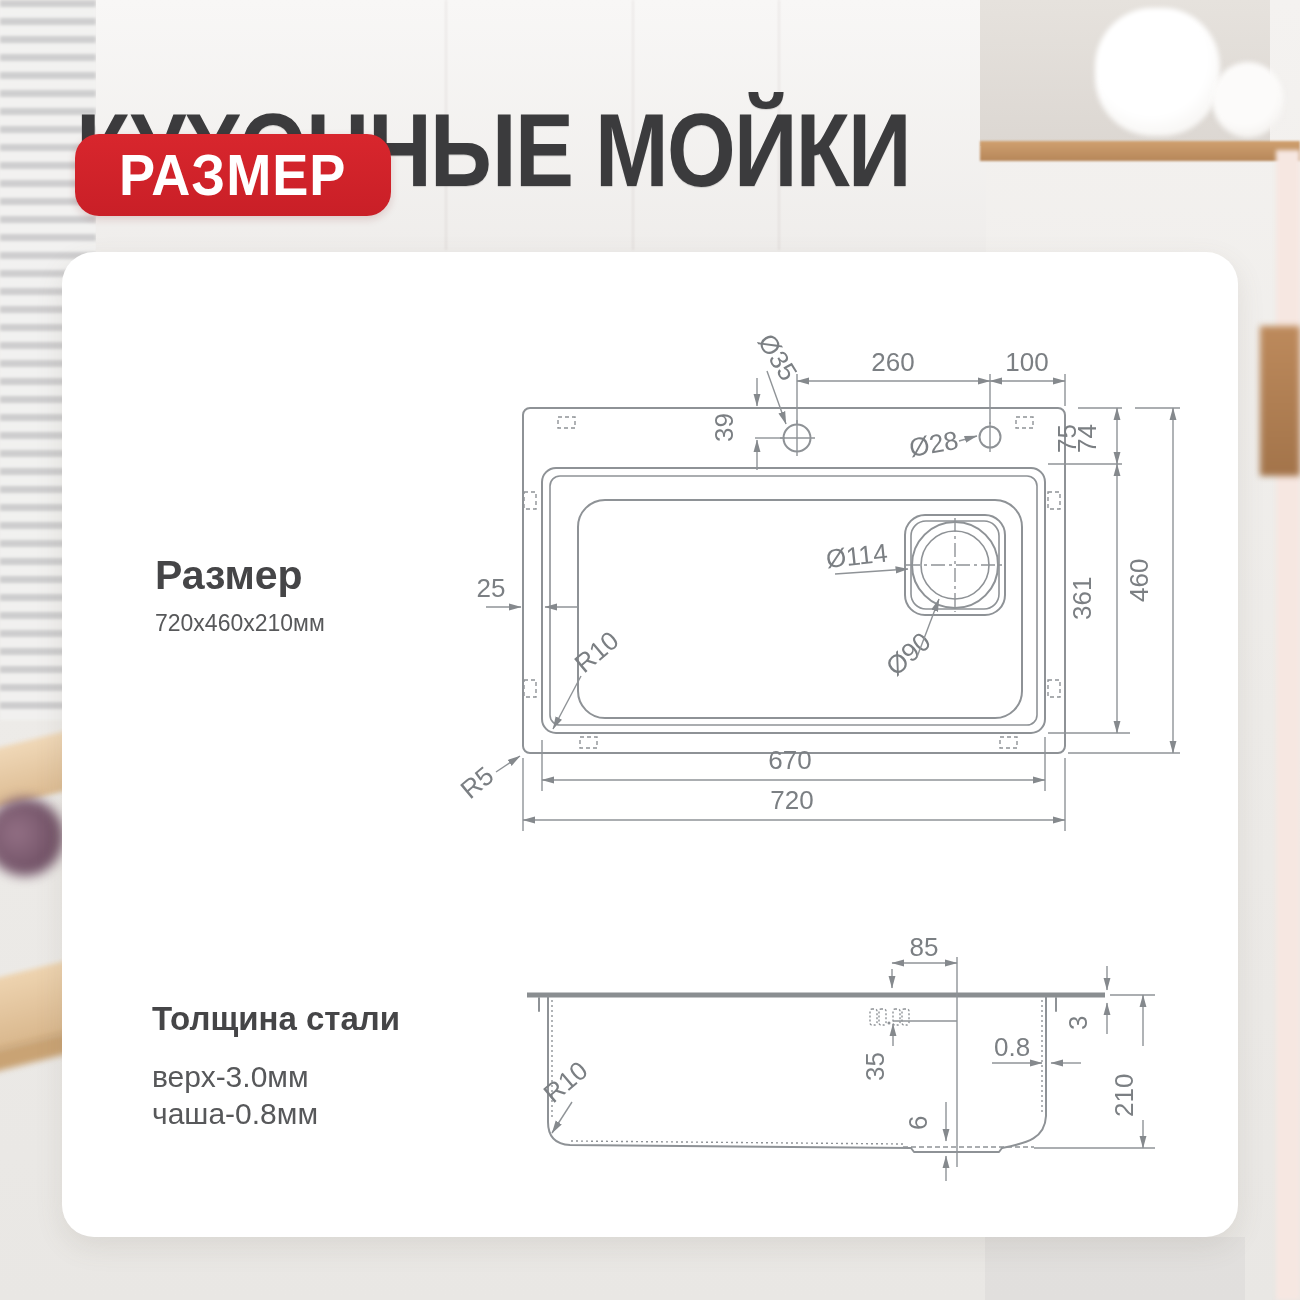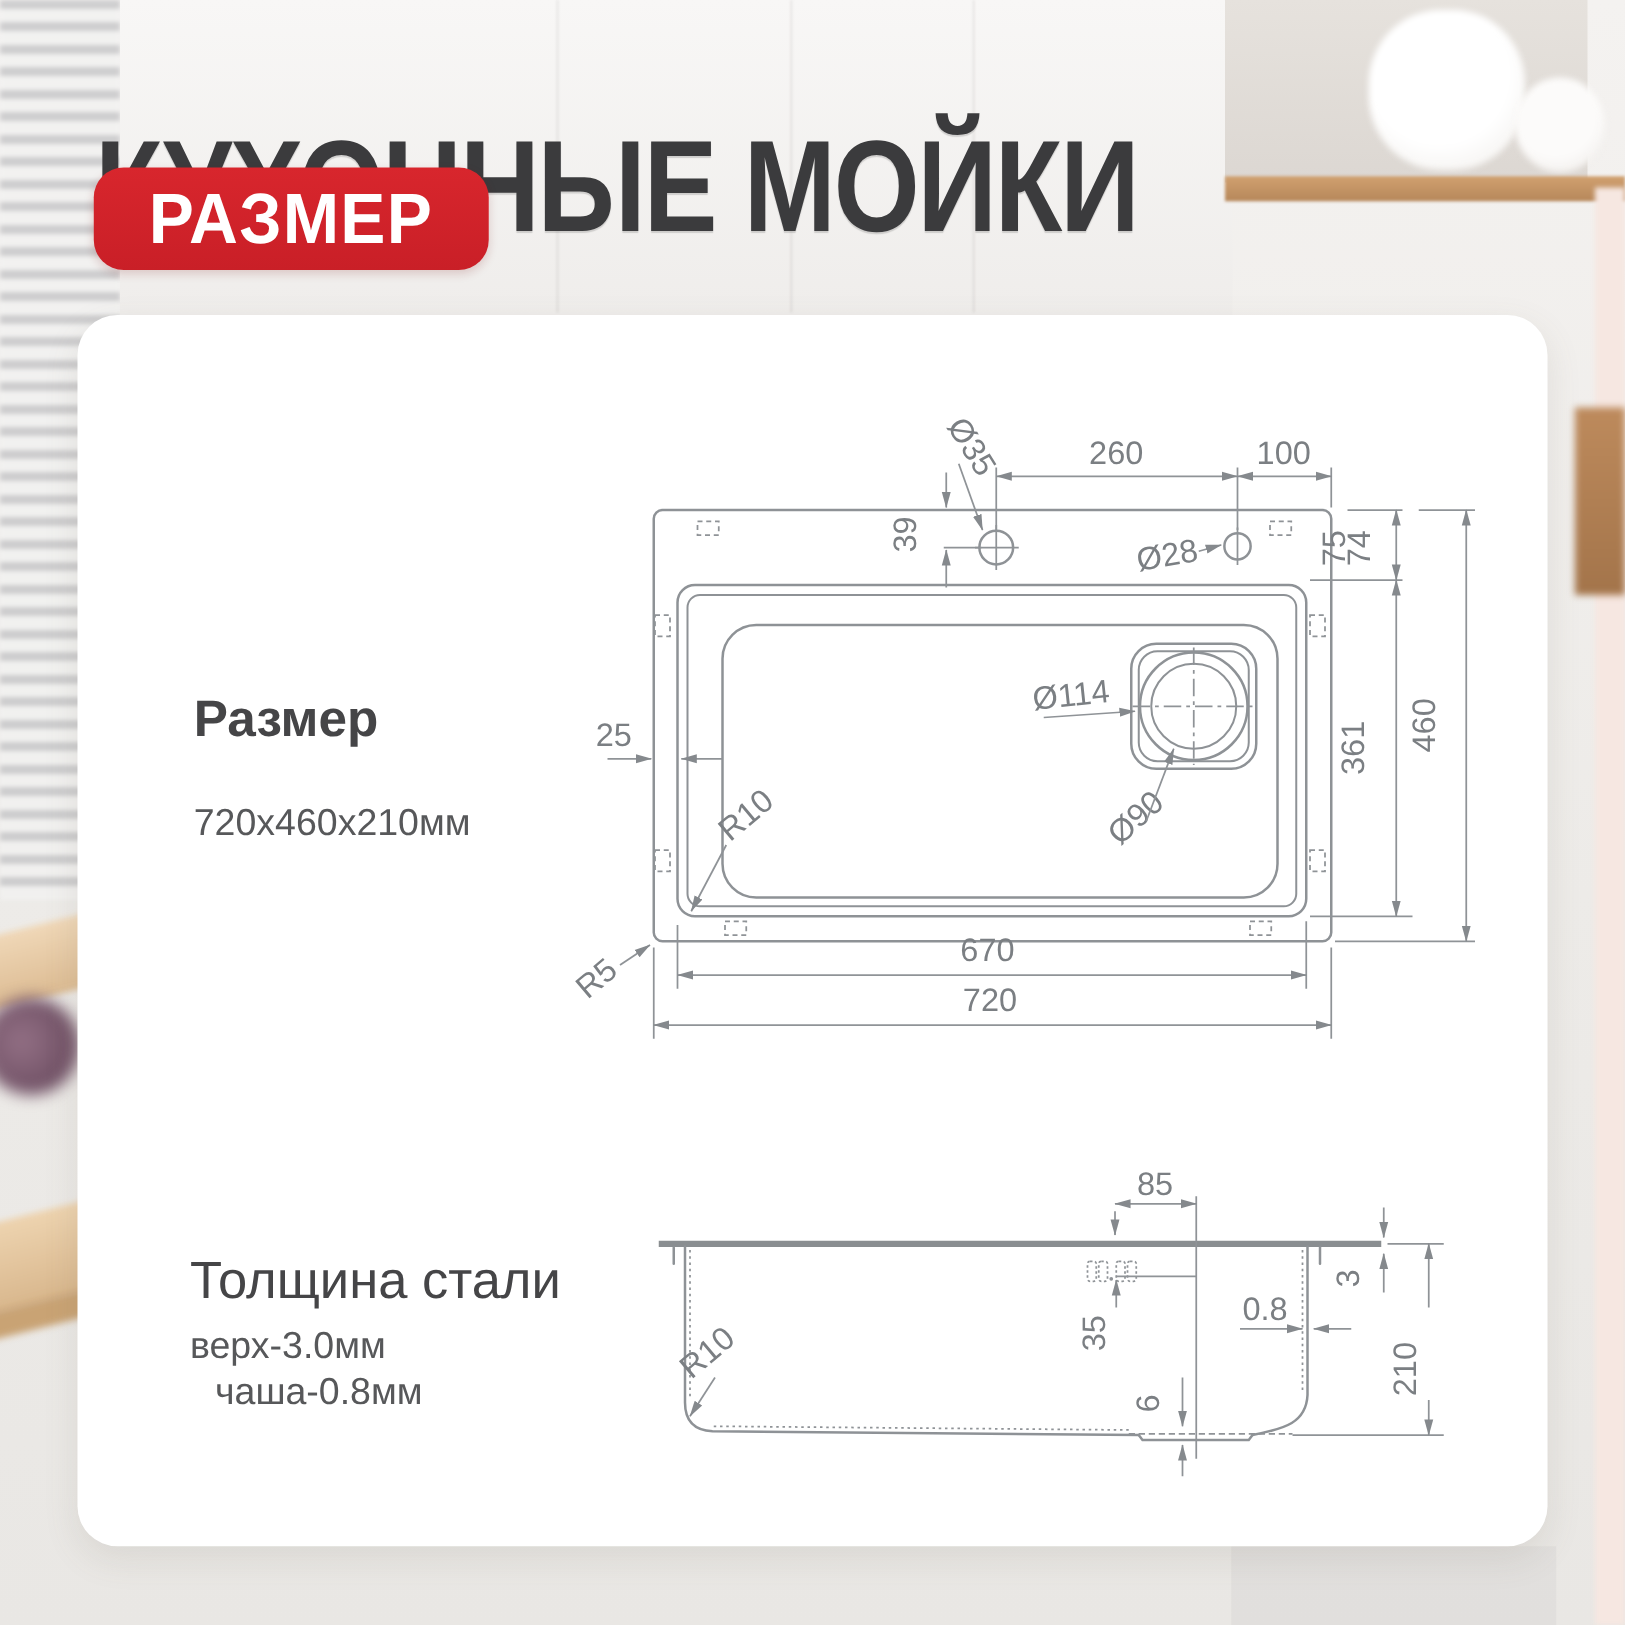--- a/index.html
+++ b/index.html
@@ -46,24 +46,24 @@
       box-shadow:0 3px 8px rgba(120,20,20,.18);}
   .badge span{font-size:57px;font-weight:700;color:#ffffff;letter-spacing:1px;
       transform:scaleX(.95);}
   
   .card{position:absolute;left:62px;top:252px;z-index:1;width:1176px;height:985px;
       background:#ffffff;border-radius:32px;
       box-shadow:0 10px 28px rgba(110,95,80,.12);}
   
   .tblock{position:absolute;z-index:3;white-space:nowrap;}
   .h-size{left:155px;top:552px;font-size:41px;font-weight:700;color:#454547;}
-  .v-size{left:155px;top:610px;font-size:30px;color:#57585a;margin-top:32px;}
-  .h-steel{left:152px;top:1000px;font-size:42px;font-weight:400;color:#454547;}
+  .v-size{left:155px;top:610px;font-size:23px;color:#57585a;}
+  .h-steel{left:152px;top:1000px;font-size:33px;font-weight:700;color:#454547;}
   .v-steel1{left:152px;top:1060px;font-size:30px;color:#57585a;text-align:center;}
-  .v-steel2{left:152px;top:1097px;font-size:30px;color:#57585a;margin-left:20px;}
+  .v-steel2{left:152px;top:1097px;font-size:30px;color:#57585a;}
   
   svg.draw{position:absolute;inset:0;z-index:3;pointer-events:none;}
   .ln{stroke:#8e9296;stroke-width:2;fill:none;stroke-linejoin:round;stroke-linecap:round;}
   .ln15{stroke-width:1.6;}
   .tn{stroke:#8f9397;stroke-width:1.4;fill:none;}
   .dt{font-family:"Liberation Sans",sans-serif;font-size:26px;fill:#7b7f83;}
 </style>
 </head>
 <body>
 

